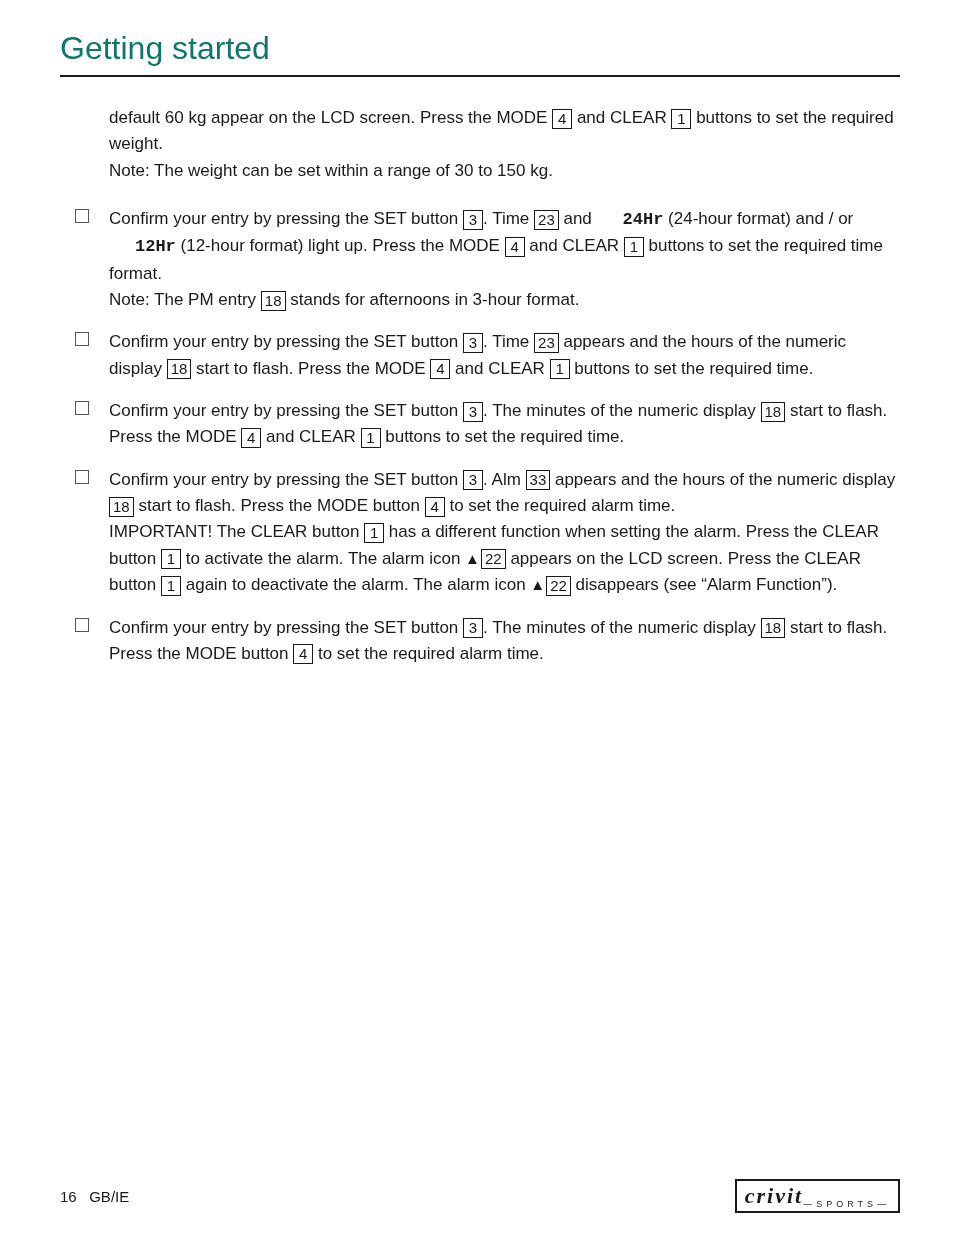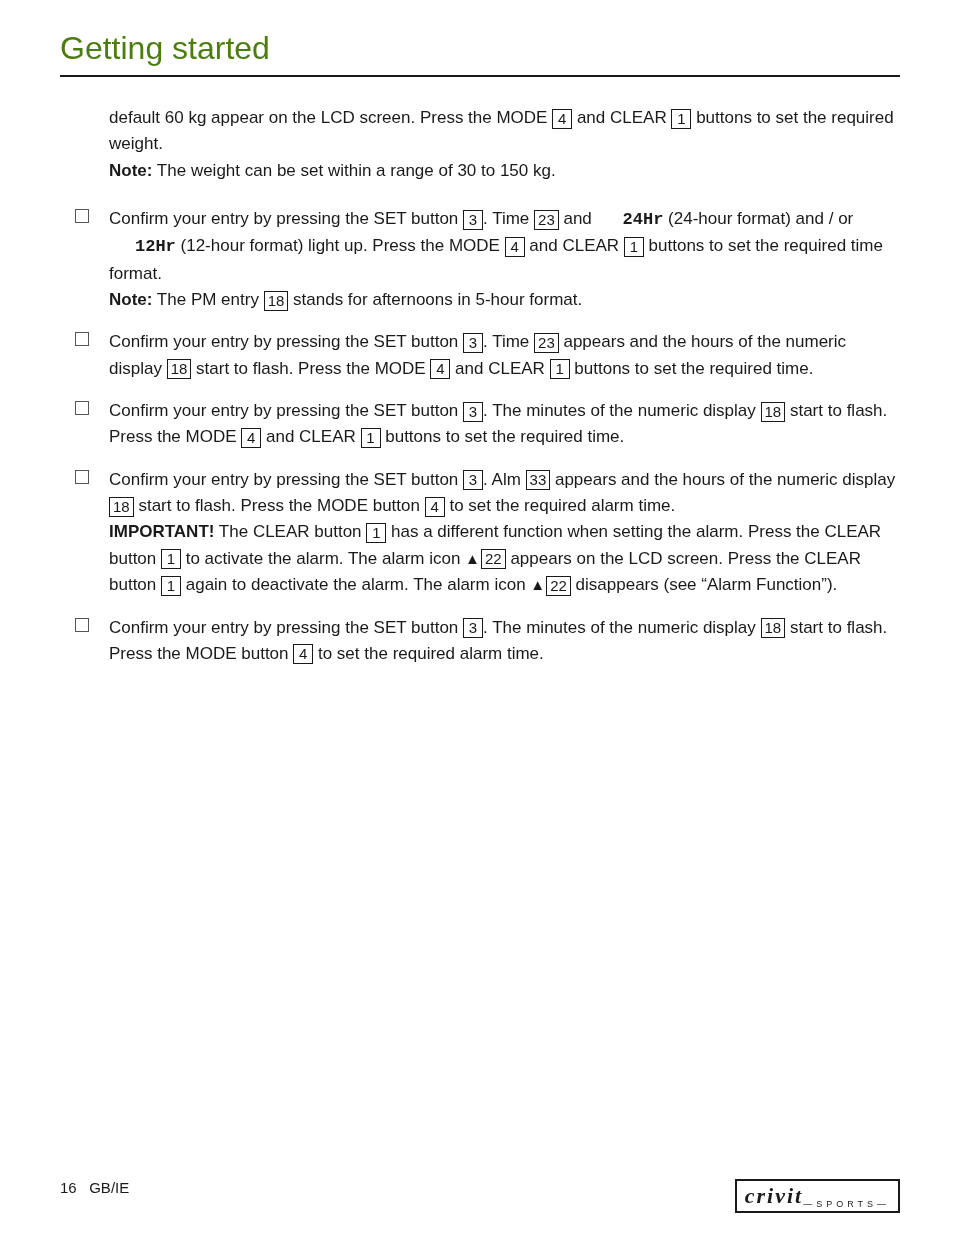--- a/index.html
+++ b/index.html
@@ -10,21 +10,21 @@
       background: #ffffff;
       font-family: Arial, Helvetica, sans-serif;
       font-size: 17px;
       color: #1a1a1a;
       padding: 30px 60px 40px 60px;
     }
 
     h1 {
       font-size: 32px;
       font-weight: normal;
-      color: #4d7c0f;
+      color: #0f766e;
       border-bottom: 2px solid #1a1a1a;
       padding-bottom: 8px;
       margin-bottom: 28px;
     }
 
     .content {
       padding-left: 10px;
     }
 
     .item {
@@ -48,21 +48,21 @@
       flex: 1;
     }
 
     .note-block {
       margin-bottom: 22px;
       padding-left: 39px;
       line-height: 1.55;
     }
 
     .bold {
-      font-weight: bold;
+      font-weight: normal;
     }
 
     .kbd {
       display: inline-block;
       border: 1.5px solid #1a1a1a;
       padding: 0px 3px;
       font-size: 15px;
       line-height: 1.2;
       font-weight: normal;
       vertical-align: middle;
@@ -83,21 +83,21 @@
       margin-right: 1px;
     }
 
     .footer {
       position: fixed;
       bottom: 30px;
       left: 60px;
       right: 60px;
       display: flex;
       justify-content: space-between;
-      align-items: flex-start;
+      align-items: center;
     }
 
     .page-num {
       font-size: 15px;
     }
 
     .brand-logo {
       display: flex;
       flex-direction: row;
       align-items: flex-end;
@@ -135,21 +135,21 @@
     <p>
       <span>default 60 kg appear on the LCD screen. Press the MODE </span><span class="kbd">4</span><span> and CLEAR </span><span class="kbd">1</span><span> buttons to set the required weight.</span>
     </p>
     <p><span class="bold">Note:</span><span> The weight can be set within a range of 30 to 150 kg.</span></p>
   </div>
 
   <div class="item">
     <div class="checkbox"></div>
     <div class="item-text">
       <span>Confirm your entry by pressing the SET button </span><span class="kbd">3</span><span>. Time </span><span class="kbd">23</span><span> and </span><span class="time-display">24Hr</span><span> (24-hour format) and / or </span><span class="time-display">12Hr</span><span> (12-hour format) light up. Press the MODE </span><span class="kbd">4</span><span> and CLEAR </span><span class="kbd">1</span><span> buttons to set the required time format.</span>
-      <br><span class="bold">Note:</span><span> The PM entry </span><span class="kbd">18</span><span> stands for afternoons in 5-hour format.</span>
+      <br><span class="bold">Note:</span><span> The PM entry </span><span class="kbd">18</span><span> stands for afternoons in 3-hour format.</span>
     </div>
   </div>
 
   <div class="item">
     <div class="checkbox"></div>
     <div class="item-text">
       <span>Confirm your entry by pressing the SET button </span><span class="kbd">3</span><span>. Time </span><span class="kbd">23</span><span> appears and the hours of the numeric display </span><span class="kbd">18</span><span> start to flash. Press the MODE </span><span class="kbd">4</span><span> and CLEAR </span><span class="kbd">1</span><span> buttons to set the required time.</span>
     </div>
   </div>
 

